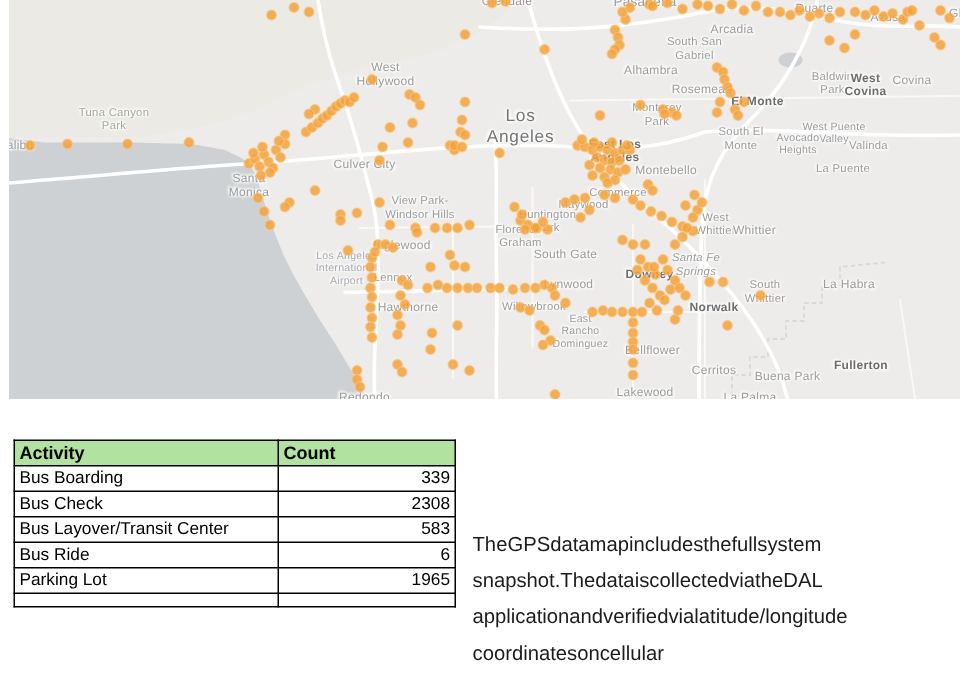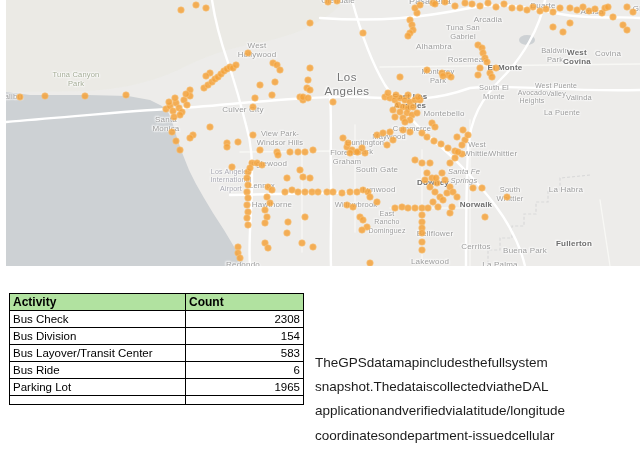--- a/index.html
+++ b/index.html
@@ -90,21 +90,21 @@
         <div class="mlabel k-town" style="left: 266px; top: 205px;">Hawthorne</div>
         <div class="mlabel k-town" style="left: 237px; top: 265px;">Redondo</div>
         <div class="mlabel k-town" style="left: 332px; top: 1px;">Glendale</div>
         <div class="mlabel k-town" style="font-size: 9px; left: 424px; top: 1px;">Pasadena</div>
         <div class="mlabel k-metro" style="left: 341px; top: 85px;">Los
 Angeles</div>
         <div class="mlabel k-town" style="left: 537px; top: 6px;">Duarte</div>
         <div class="mlabel k-town" style="left: 482px; top: 20px;">Arcadia</div>
         <div class="mlabel k-town" style="left: 586px; top: 12px;">Azusa</div>
         <div class="mlabel k-town" style="left: 644px; top: 9px;">Glendora</div>
-        <div class="mlabel k-town" style="font-size: 7.5px; left: 457px; top: 33px;">Tuna San
+        <div class="mlabel k-town" style="font-size: 7.5px; left: 457px; top: 33px;">South San
 Gabriel</div>
         <div class="mlabel k-town" style="left: 428px; top: 47px;">Alhambra</div>
         <div class="mlabel k-town" style="left: 462px; top: 60px;">Rosemead</div>
         <div class="mlabel k-city" style="left: 499px; top: 68px;">El Monte</div>
         <div class="mlabel k-town" style="font-size: 7.5px; left: 549px; top: 56px;">Baldwin
 Park</div>
         <div class="mlabel k-city" style="left: 571px; top: 57px;">West
 Covina</div>
         <div class="mlabel k-town" style="left: 602px; top: 54px;">Covina</div>
         <div class="mlabel k-town" style="font-size: 7.5px; left: 432px; top: 77px;">Monterey
@@ -445,26 +445,26 @@
         <col class="c2">
       </colgroup>
     <thead>
       <tr>
         <th>Activity</th>
         <th>Count</th>
       </tr>
     </thead>
     <tbody id="act-tbody">
         <tr>
+          <td>Bus Boarding</td>
+          <td class="num">339</td>
+        </tr>
+        <tr>
           <td>Bus Check</td>
           <td class="num">2308</td>
-        </tr>
-        <tr>
-          <td>Bus Division</td>
-          <td class="num">154</td>
         </tr>
         <tr>
           <td>Bus Layover/Transit Center</td>
           <td class="num">583</td>
         </tr>
         <tr>
           <td>Bus Ride</td>
           <td class="num">6</td>
         </tr>
         <tr>
@@ -502,19 +502,18 @@
       <div class="pline">
         <span>application</span>
         <span>and</span>
         <span>verified</span>
         <span>via</span>
         <span>latitude/longitude</span>
       </div>
       <div class="pline">
         <span>coordinates</span>
         <span>on</span>
-        <span>department-issued</span>
         <span>cellular</span>
       </div>
       <div class="pline"></div>
     </div>
 
 </div>
 
 </body></html>

